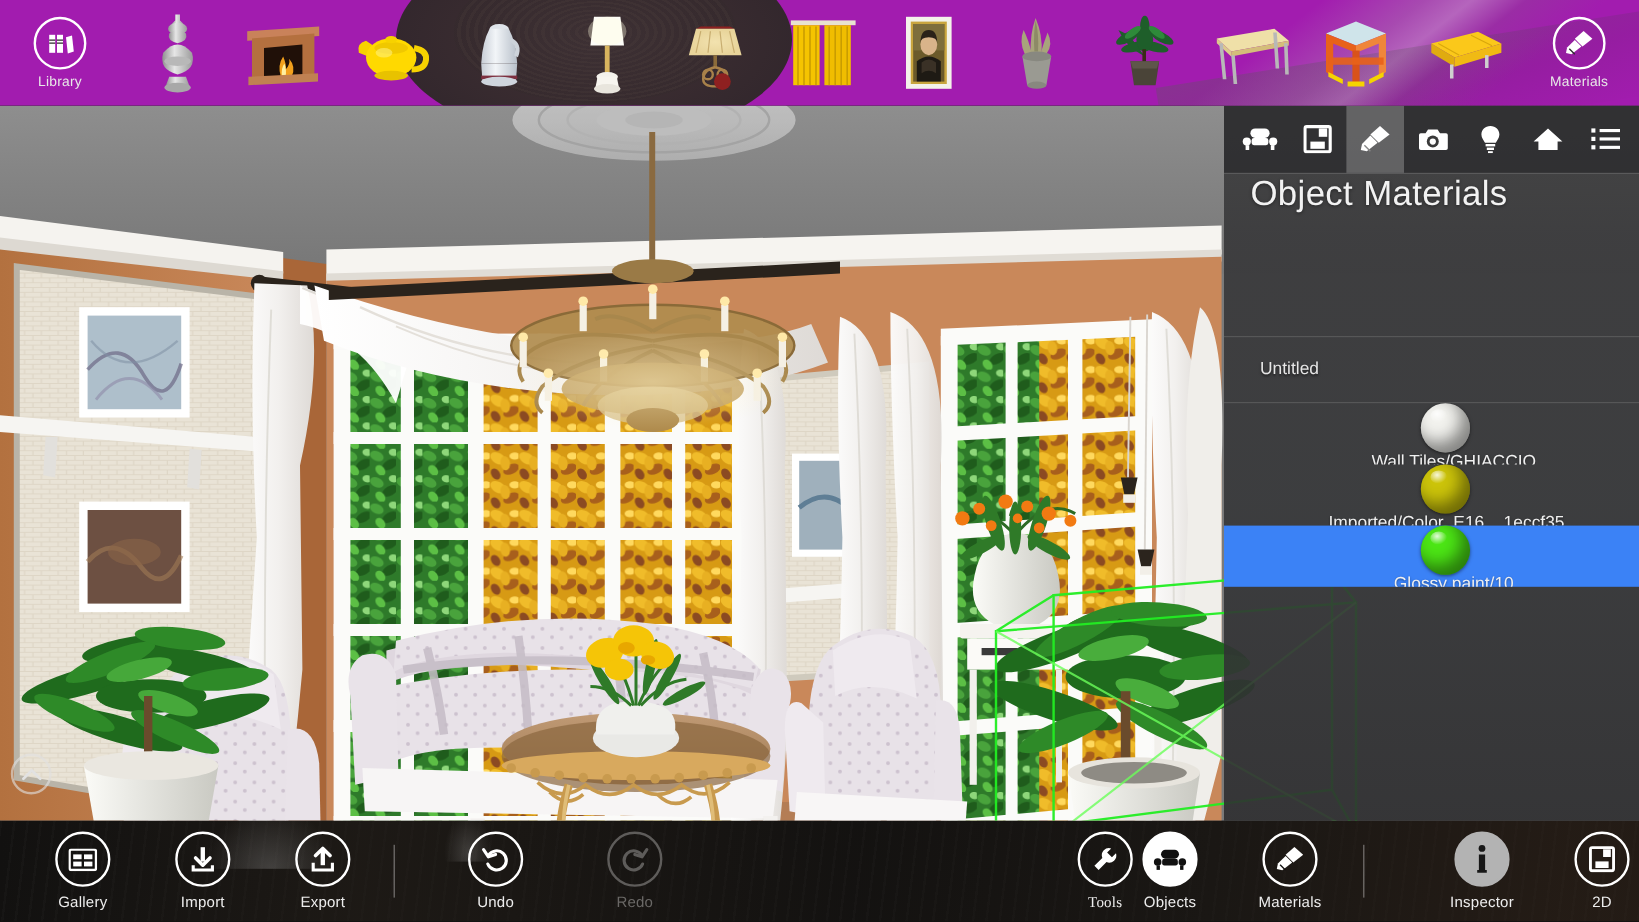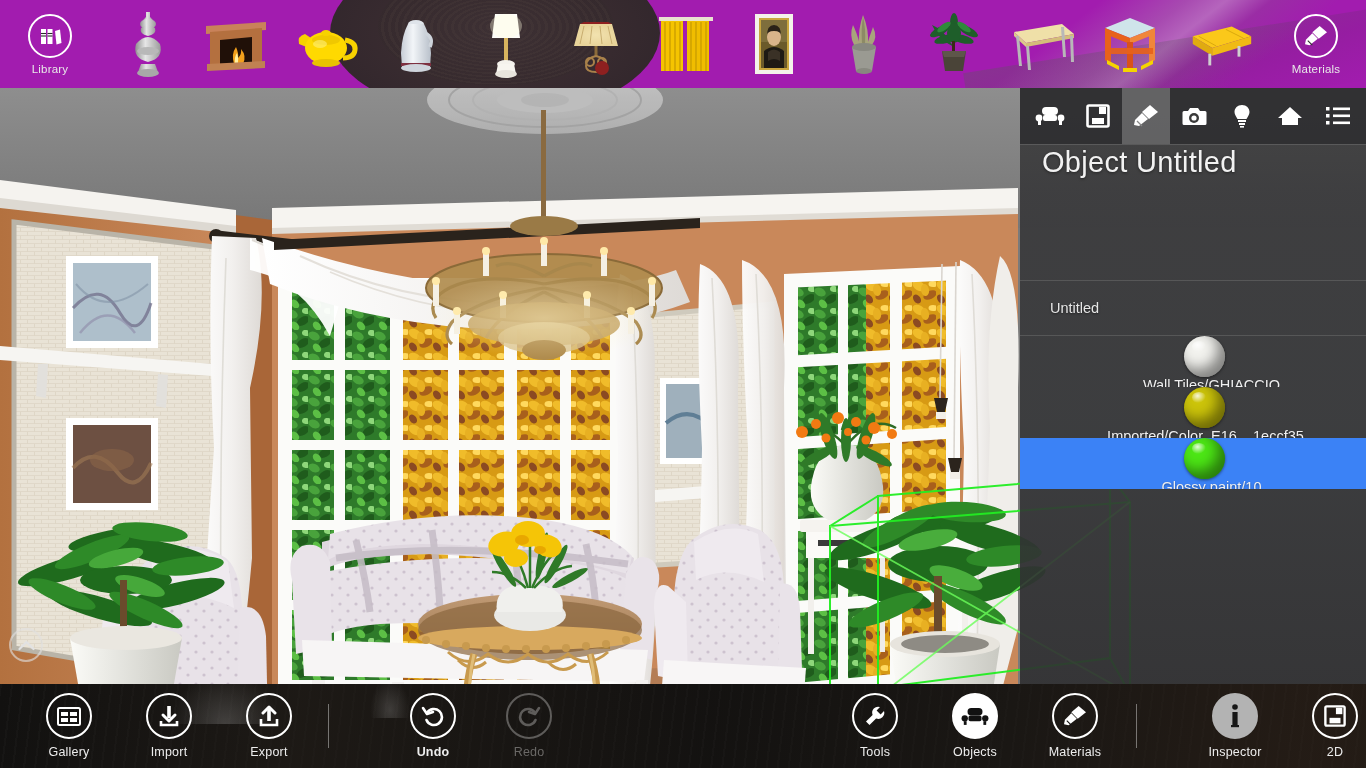--- a/index.html
+++ b/index.html
@@ -719,21 +719,21 @@
             <rect x="0" y="8" width="3.5" height="3.5"></rect>
               <rect x="7" y="8.5" width="17" height="2.6"></rect>
             <rect x="0" y="15" width="3.5" height="3.5"></rect>
               <rect x="7" y="15.5" width="17" height="2.6"></rect>
           </g>
         </svg>
       </div>
     </div>
 
     <div class="panel-divider" style="top:56px;"></div>
-    <div class="panel-title">Object Untitled</div>
+    <div class="panel-title">Object Materials</div>
     <div class="panel-divider" style="top:192px;"></div>
     <div class="panel-group-label">Untitled</div>
     <div class="panel-divider" style="top:247px;"></div>
 
     <div class="mat-list">
       <div class="mat-row">
         <div class="mat-sphere" style="background:#f2f2ee;"></div>
         <div class="mat-name">Wall Tiles/GHIACCIO</div>
       </div>
       <div class="mat-row">
@@ -1046,42 +1046,42 @@
           <rect x="8.2" y="4" width="3.6" height="12" fill="#fff"></rect>
           <path d="M4 8 L10 2 L16 8" fill="none" stroke="#fff" stroke-width="3" stroke-linecap="round" stroke-linejoin="round"></path>
           <path d="M2 14 L2 20 L18 20 L18 14" fill="none" stroke="#fff" stroke-width="2.6"></path>
         </svg>
       </div>
       <div class="blabel">Export</div>
     </div>
 
     <div class="bsep" style="left:328px;"></div>
 
-    <div class="bslot" style="left:364px;font-weight:bold;">
+    <div class="bslot" style="left:344px;">
       <div class="bbtn">
         <svg width="24" height="22" viewBox="0 0 24 22">
           <path d="M6 8 A8 8 0 1 1 5.5 15" fill="none" stroke="#fff" stroke-width="2.6" stroke-linecap="round"></path>
           <path d="M2 3 L6 9 L12 7" fill="none" stroke="#fff" stroke-width="2.6" stroke-linecap="round" stroke-linejoin="round"></path>
         </svg>
       </div>
       <div class="blabel">Undo</div>
     </div>
 
     <div class="bslot" style="left:460px;">
       <div class="bbtn disabled">
         <svg width="24" height="22" viewBox="0 0 24 22">
           <path d="M18 8 A8 8 0 1 0 18.5 15" fill="none" stroke="#5e5c5a" stroke-width="2.6" stroke-linecap="round"></path>
           <path d="M22 3 L18 9 L12 7" fill="none" stroke="#5e5c5a" stroke-width="2.6" stroke-linecap="round" stroke-linejoin="round"></path>
         </svg>
       </div>
       <div class="blabel disabled">Redo</div>
     </div>
 
 
-    <div class="bslot" style="left:806px;">
+    <div class="bslot" style="left:852px;font-family:Liberation Serif, serif;">
       <div class="bbtn">
         <svg width="24" height="24" viewBox="0 0 24 24">
           <path d="M17 3 a6 6 0 0 0 -7.4 7.9 L3 17.5 L6.5 21 L13.1 14.4 A6 6 0 0 0 21 7 L17.6 10.4 L13.6 6.4 Z" fill="#fff"></path>
         </svg>
       </div>
       <div class="blabel">Tools</div>
     </div>
 
     <div class="bslot" style="left:906px;">
       <div class="bbtn filled">

